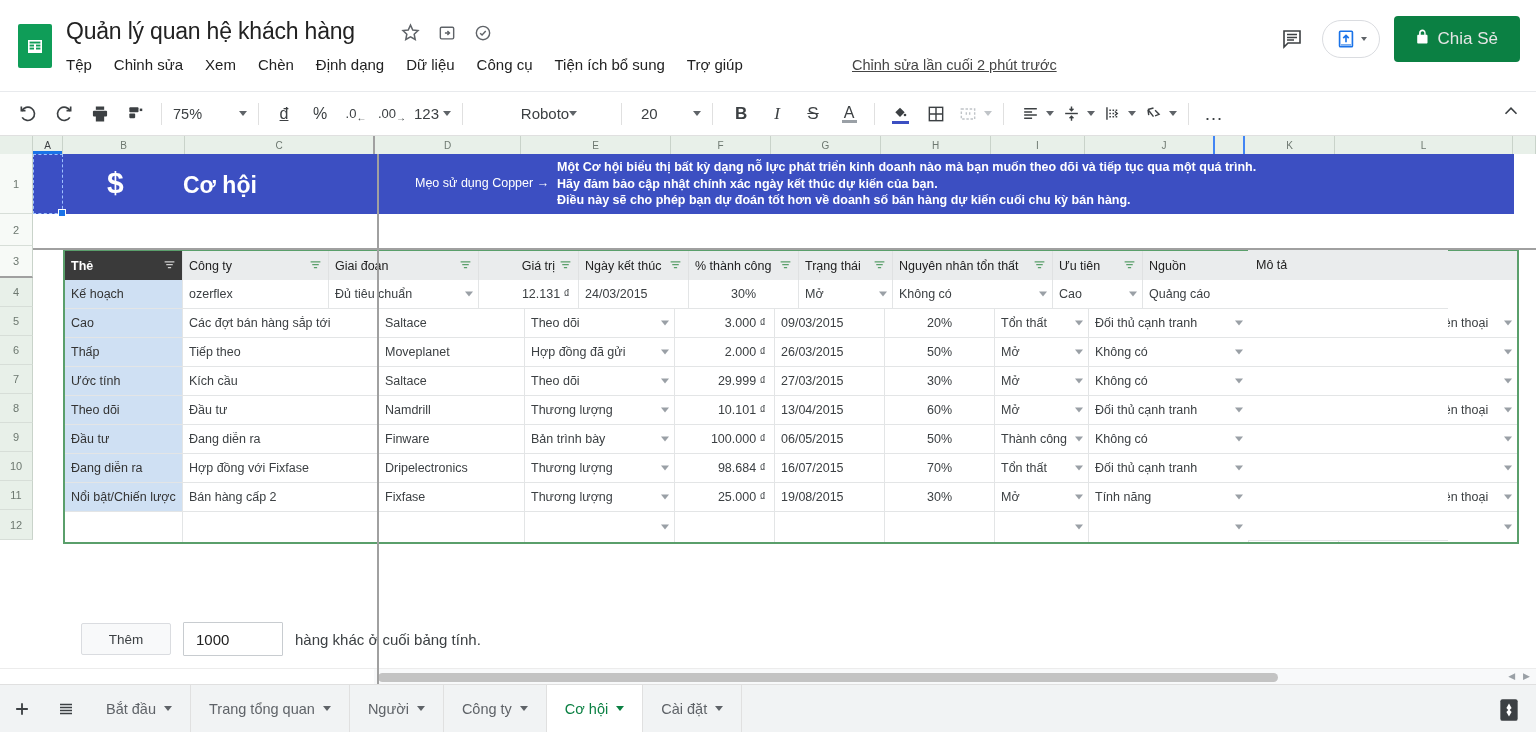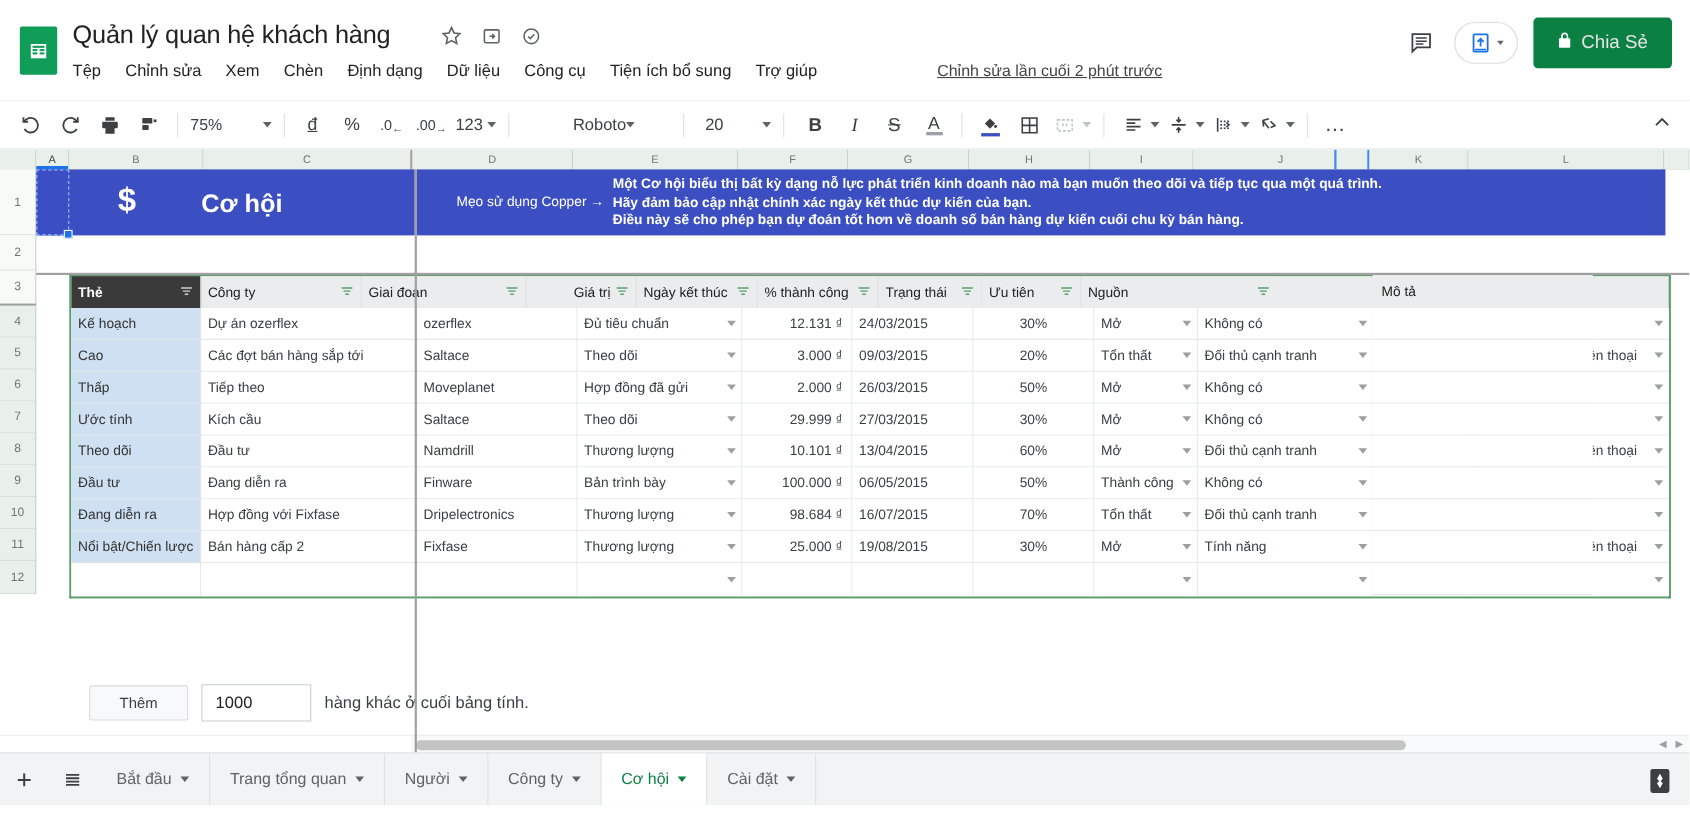--- a/index.html
+++ b/index.html
@@ -556,41 +556,44 @@
           <svg class="filt" viewBox="0 0 16 16">
             <path d="M2 3.5h12M4 7h8M6 10.5h4" stroke="#5a9f6b" stroke-width="1.5" fill="none"></path>
           </svg>
         </div>
         <div class="th" style="width:94px;">
           <span class="lbl">Trạng thái</span>
           <svg class="filt" viewBox="0 0 16 16">
             <path d="M2 3.5h12M4 7h8M6 10.5h4" stroke="#5a9f6b" stroke-width="1.5" fill="none"></path>
           </svg>
         </div>
+        <div class="th" style="width:160px;">
+          <span class="lbl">Nguyên nhân tổn thất</span>
+          <svg class="filt" viewBox="0 0 16 16">
+            <path d="M2 3.5h12M4 7h8M6 10.5h4" stroke="#5a9f6b" stroke-width="1.5" fill="none"></path>
+          </svg>
+        </div>
         <div class="th" style="width:90px;">
           <span class="lbl">Ưu tiên</span>
           <svg class="filt" viewBox="0 0 16 16">
             <path d="M2 3.5h12M4 7h8M6 10.5h4" stroke="#5a9f6b" stroke-width="1.5" fill="none"></path>
           </svg>
         </div>
         <div class="th" style="width:178px;border-right:none;">
           <span class="lbl">Nguồn</span>
           <svg class="filt" viewBox="0 0 16 16">
             <path d="M2 3.5h12M4 7h8M6 10.5h4" stroke="#5a9f6b" stroke-width="1.5" fill="none"></path>
           </svg>
         </div>
       </div>
 
       <div class="tbl-body" id="tbody">
           <div class="trow">
             <div class="td tag" style="width: 118px;">
               <span class="txt">Kế hoạch</span>
-            </div>
-            <div class="td" style="width: 196px;">
-              <span class="txt">Dự án ozerflex</span>
             </div>
             <div class="td" style="width: 146px;">
               <span class="txt">ozerflex</span>
             </div>
             <div class="td" style="width: 150px;">
               <span class="txt" style="padding-right: 14px;">Đủ tiêu chuẩn</span>
               <span class="dd"></span>
             </div>
             <div class="td num" style="width: 100px;">
               <span class="txt">12.131 ₫</span>

